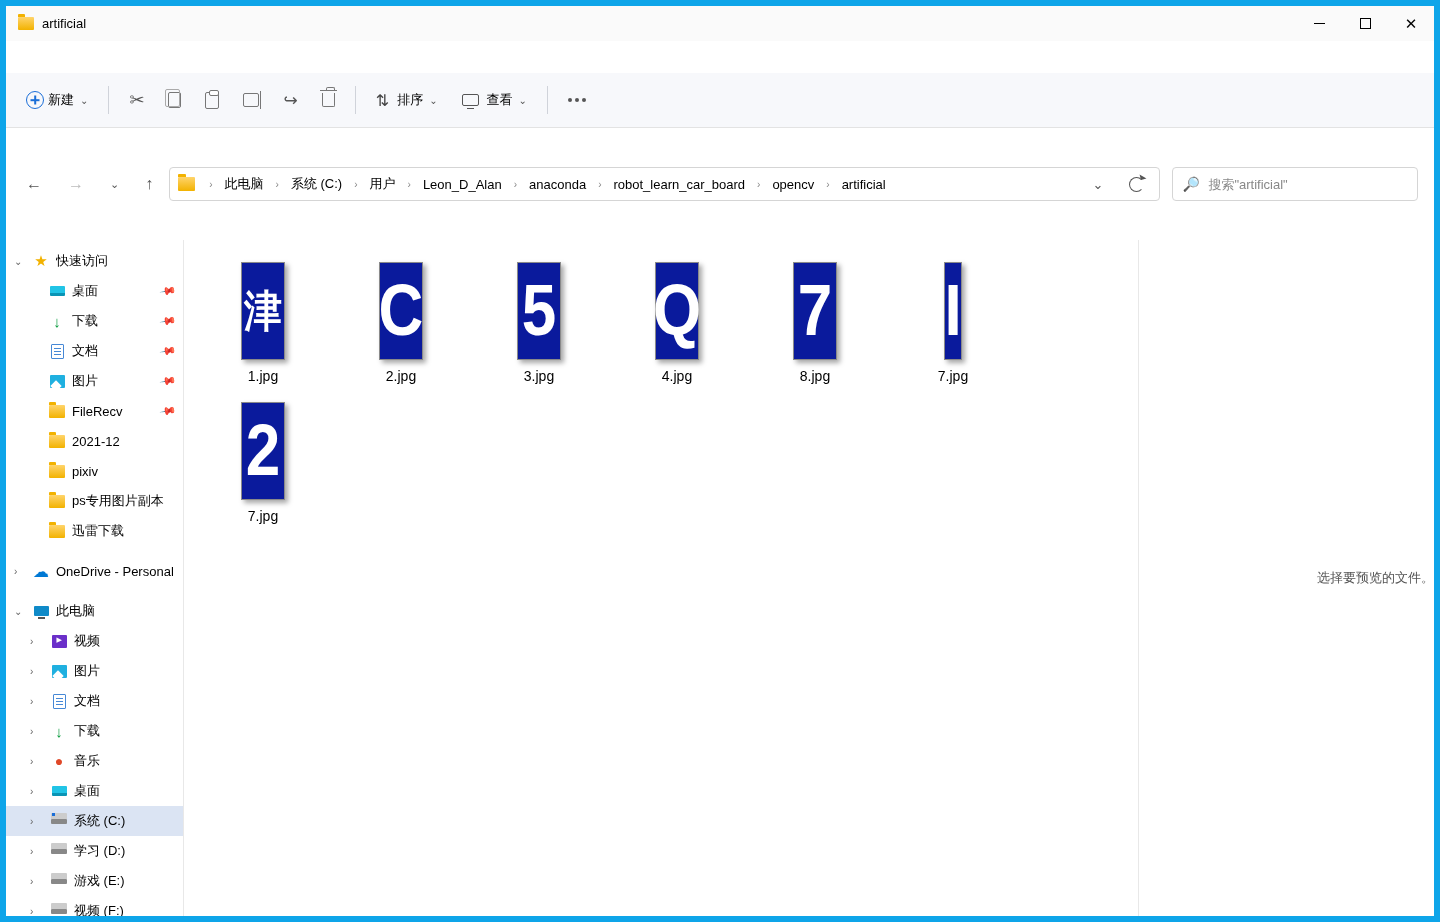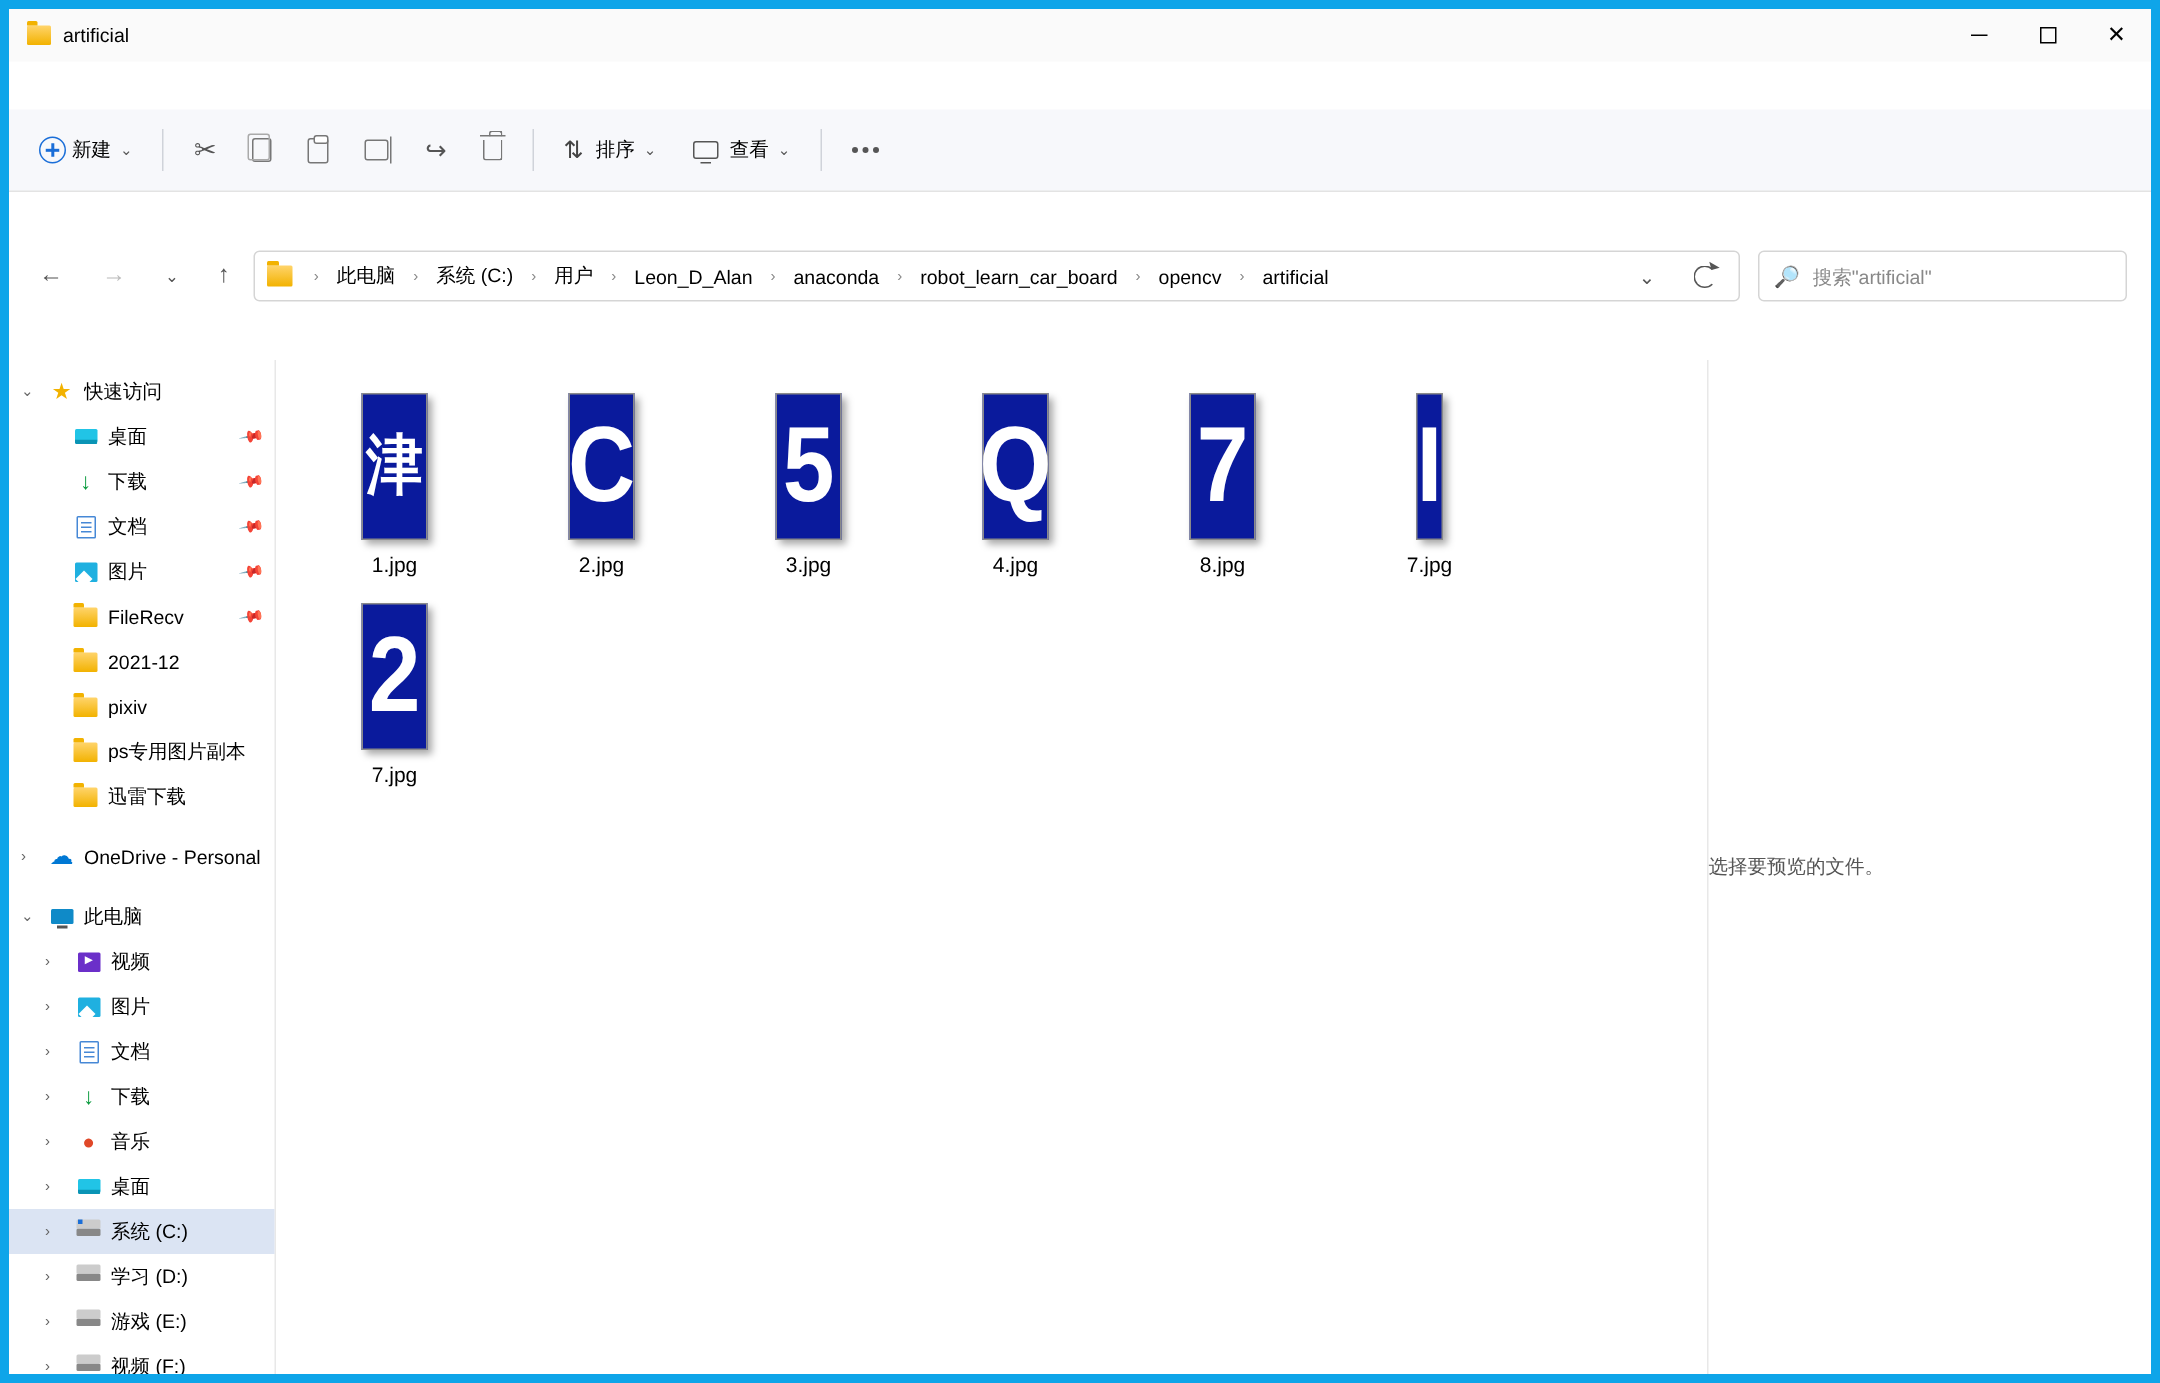--- a/index.html
+++ b/index.html
@@ -105,21 +105,21 @@
 .content-wrap { flex: 1; display: flex; }
 .file-pane { flex: 1; padding: 16px 10px; display: flex; flex-wrap: wrap; align-content: flex-start; }
 .file-item { width: 138px; height: 140px; display: flex; flex-direction: column; align-items: center; justify-content: flex-start; padding-top: 6px; gap: 8px; }
 .thumb { width: 44px; height: 98px; background: #0a1a9c; border:1px solid #8a8a8a; box-shadow: 3px 3px 5px rgba(0,0,0,0.35); display:flex; align-items:center; justify-content:center;}
 .thumb.narrow { width: 18px; }
 .thumb-glyph { color:#fff; font-size:62px; font-weight:600; font-family: Arial, "Microsoft YaHei", sans-serif; line-height:1; transform: scaleY(1.15); }
 .thumb-glyph.cn { font-size: 38px; }
 .file-name { font-size: 14px; }
 
 
-.preview-pane { width: 296px; border-left: 1px solid #e8e8e8; display:flex; align-items:center; justify-content:flex-start; color:#555;}
+.preview-pane { width: 296px; border-left: 1px solid #e8e8e8; display:flex; align-items:center; justify-content:flex-end; color:#555;}
 
 
 .statusbar { height: 28px; border-top: 1px solid #e5e5e5; display: flex; align-items: center; padding: 0 12px; justify-content: space-between; }
 .status-text { color: #1a4ea8; font-size: 12.5px; }
 .view-toggles { display:flex;}
 .view-tg { width:26px; height:22px; border:1px solid #cfd4de; display:flex; align-items:center; justify-content:center;}
 .view-tg.active { border-color:#2c6fd4; background:#eaf1fd;}
 .list-lines { width:12px; height:10px; background: repeating-linear-gradient(#666 0 1px, transparent 1px 4px);}
 .grid-sq { width:10px; height:10px; border:1px solid #2c6fd4;}
 

